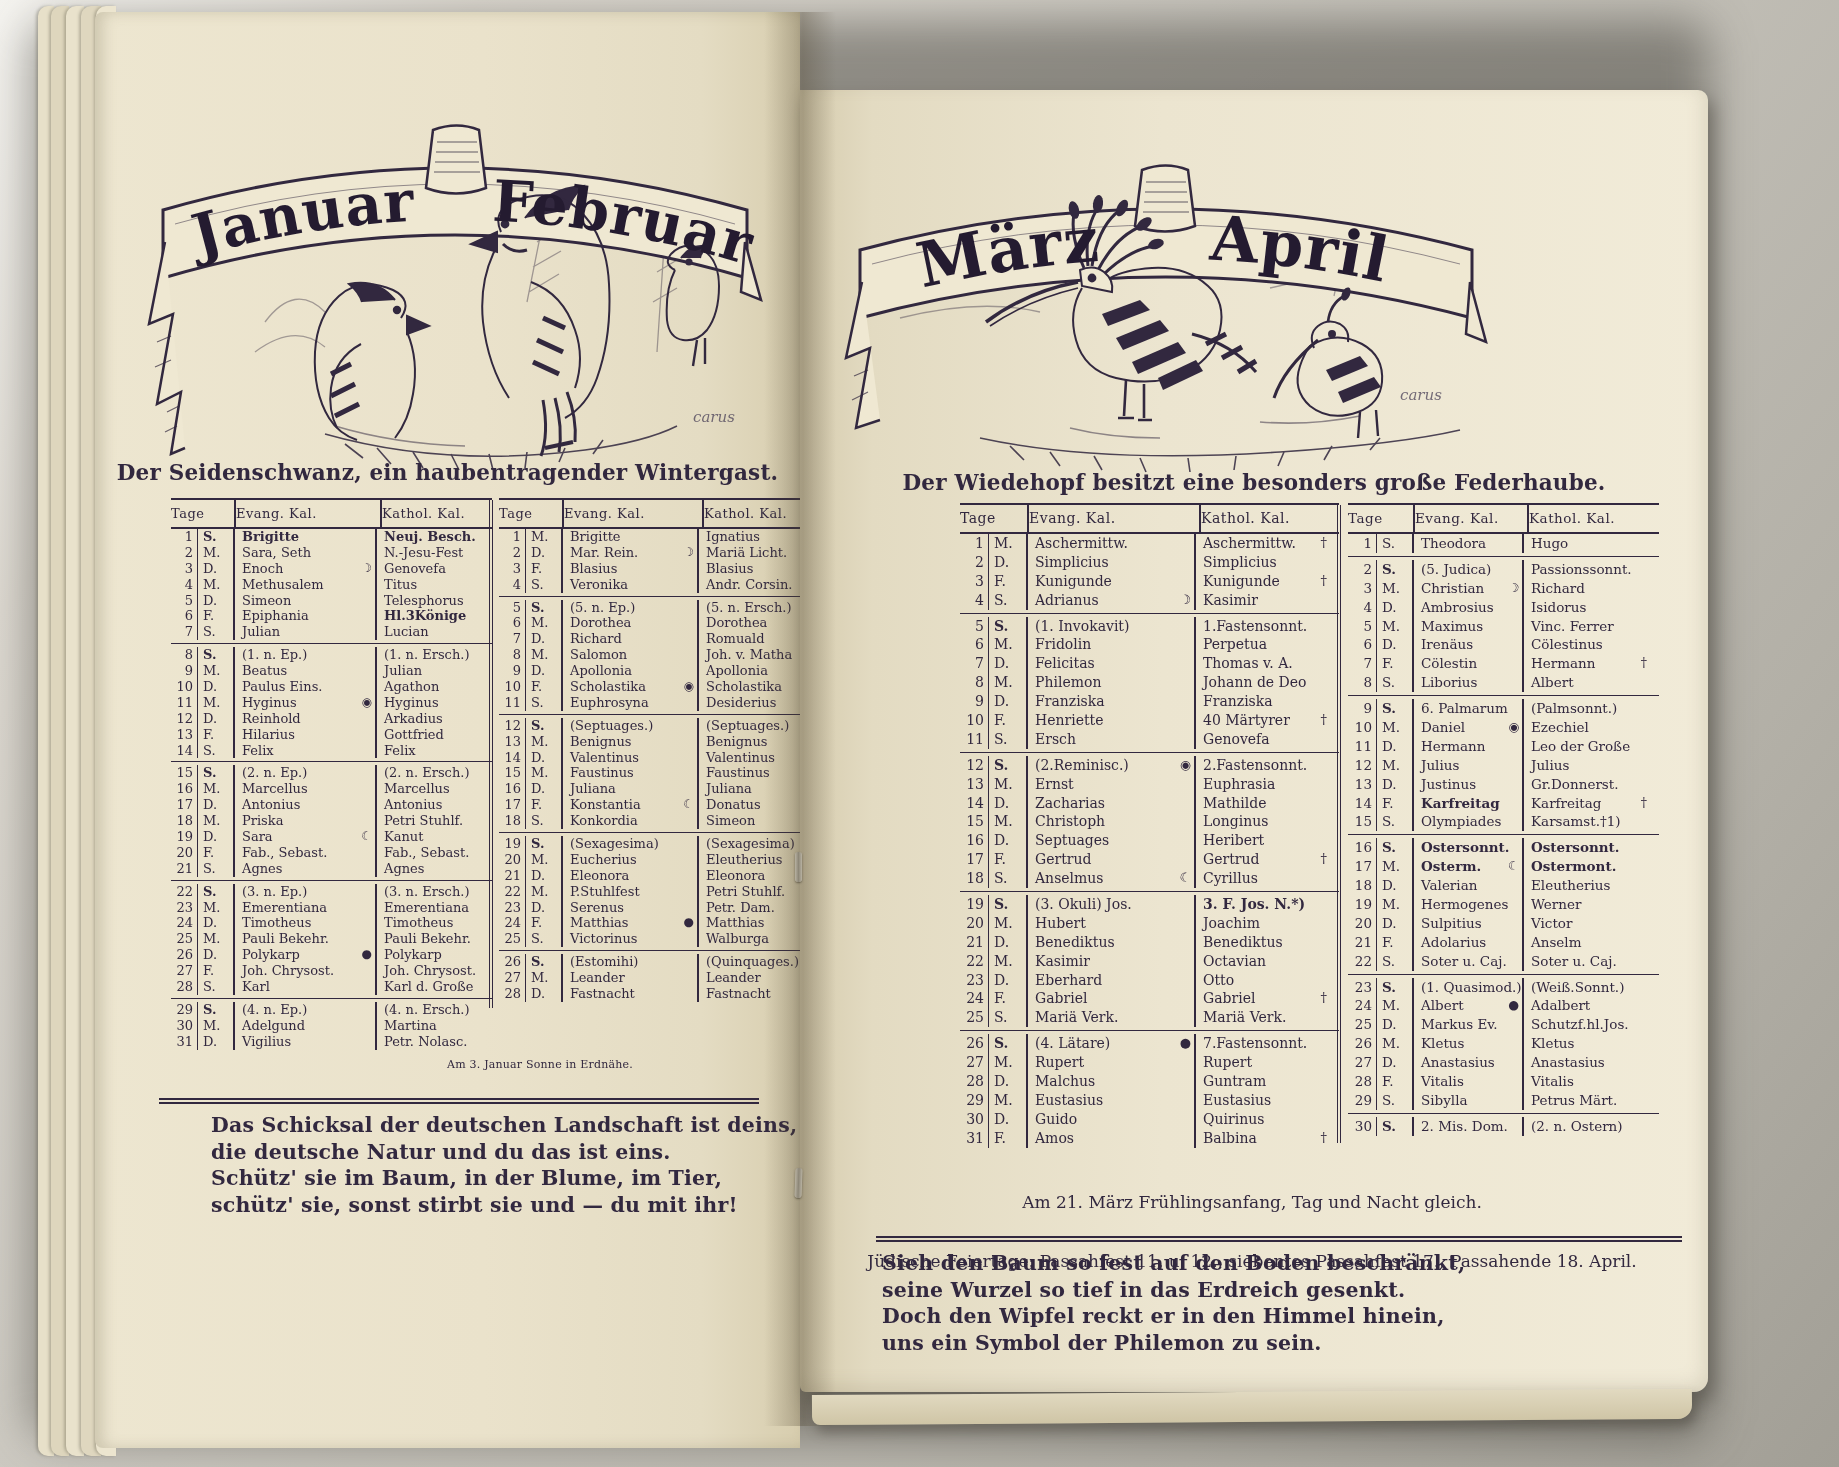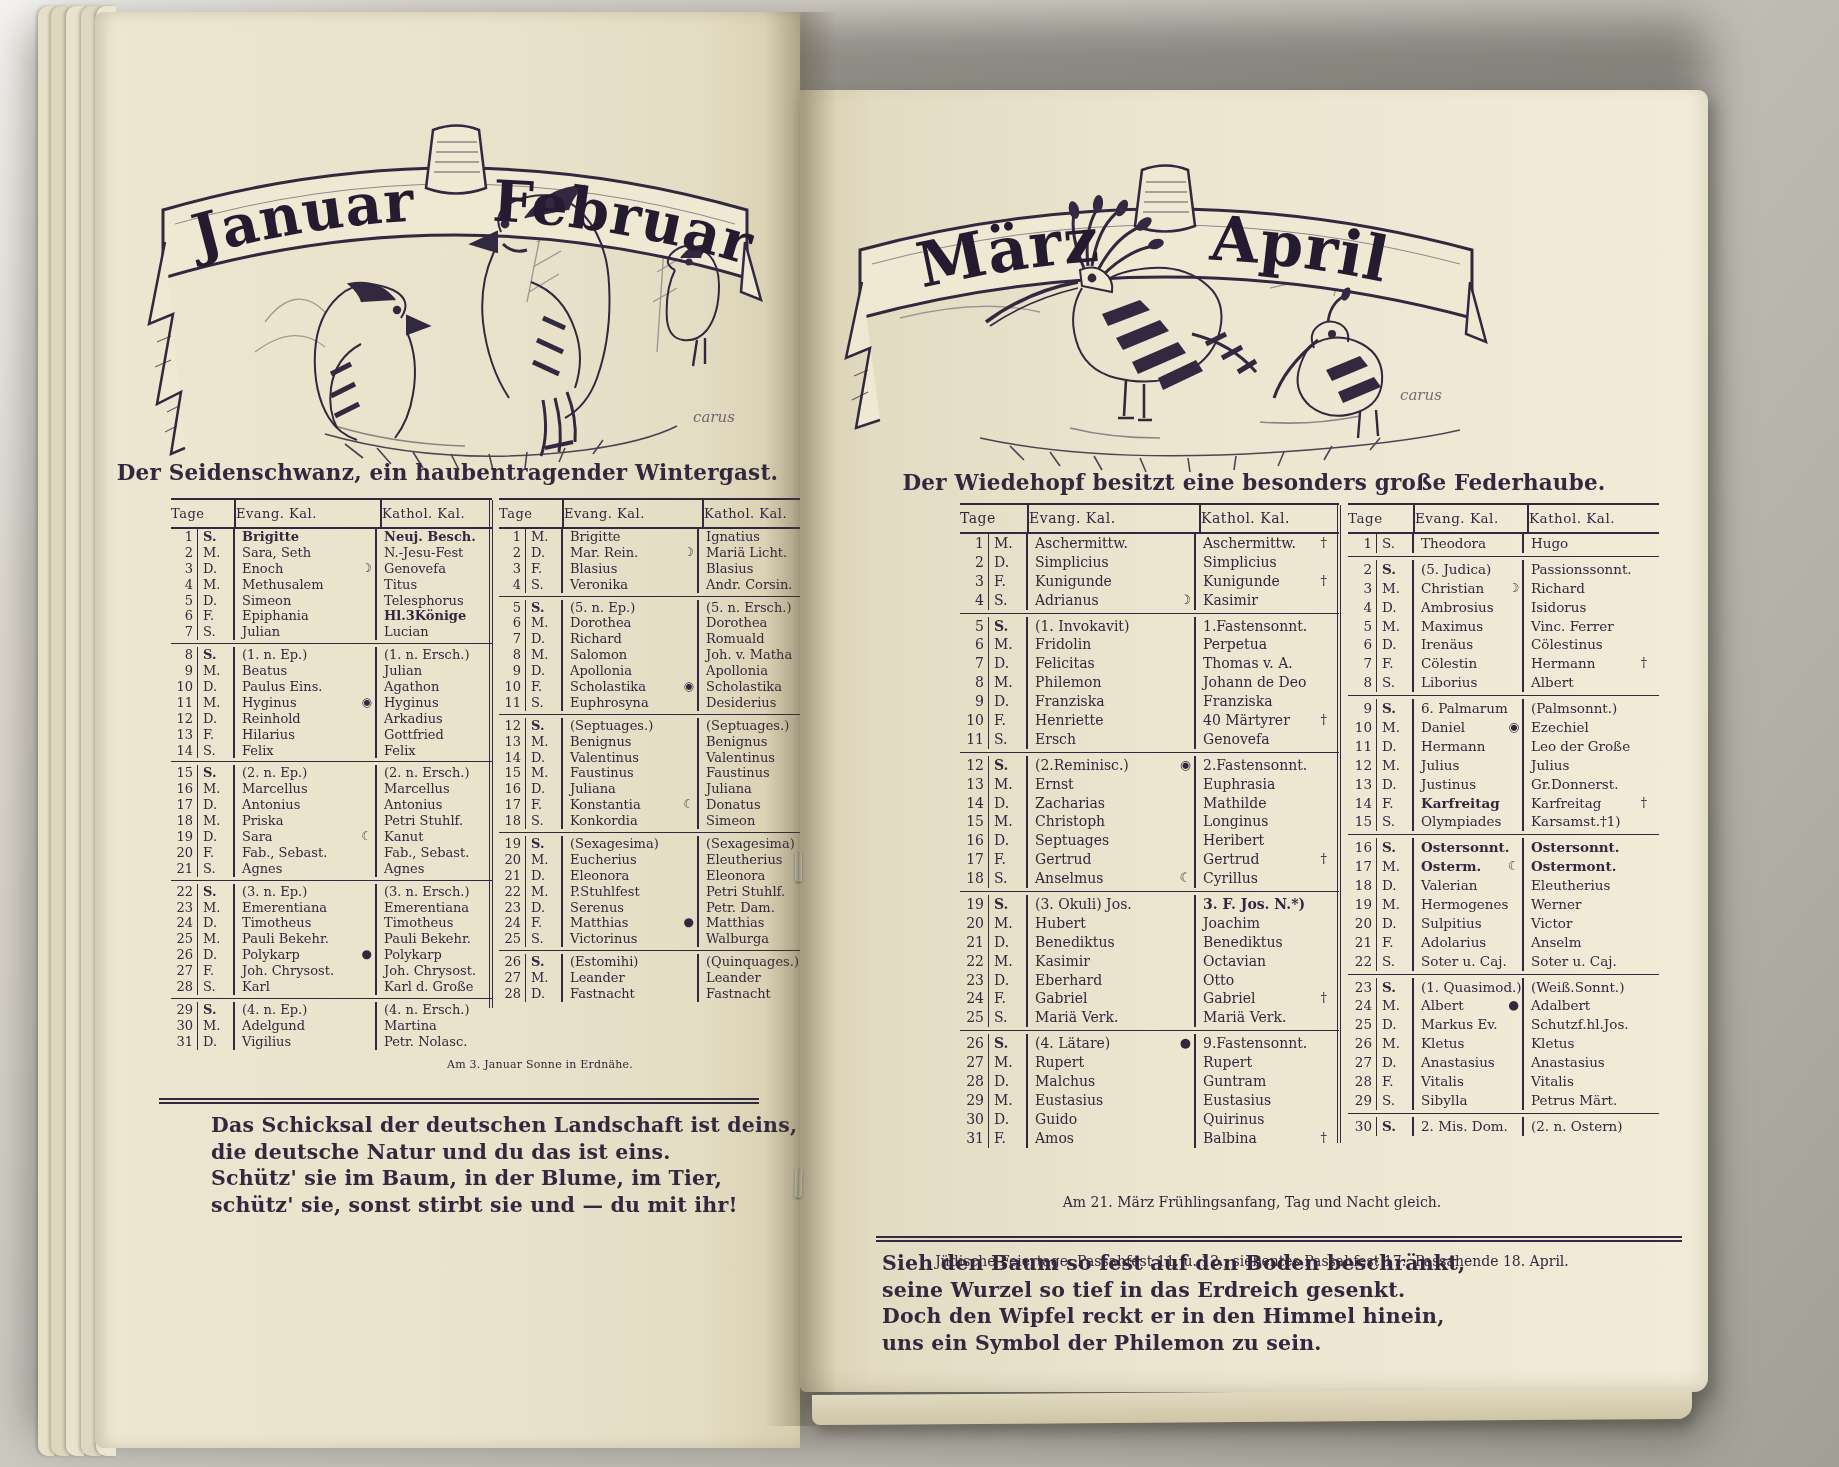--- a/index.html
+++ b/index.html
@@ -77,21 +77,21 @@
   .sym.cross{font-family:"DejaVu Serif",serif;}
 
   .table-divider{position:absolute;width:0;border-left:1.6px solid #32283f;border-right:1.6px solid #32283f;padding-left:2px;}
   .page-left .table-divider{left:394px;top:488px;height:508px;}
   .page-right .table-divider{left:537px;top:415px;height:638px;}
 
   .footnote{position:absolute;font-size:11px;letter-spacing:.2px;}
   .page-left .footnote{left:270px;top:1046px;width:350px;text-align:center;}
 
   .notes{position:absolute;left:40px;top:1064px;width:824px;text-align:center;
-    font-size:14px;line-height:19.5px;white-space:pre-wrap;}
+    font-size:17px;line-height:19.5px;white-space:pre-wrap;}
 
   .double-rule{height:2px;border-top:2px solid #32283f;border-bottom:2px solid #32283f;position:absolute;}
   .page-left .double-rule{left:64px;top:1086px;width:600px;}
   .page-right .double-rule{left:76px;top:1146px;width:806px;}
 
   .poem{position:absolute;font-size:20.5px;font-weight:700;line-height:26.5px;letter-spacing:.2px;}
   .page-left .poem{left:116px;top:1100px;}
   .page-right .poem{left:82px;top:1160px;}
 
   .banner-word{font-family:"DejaVu Serif",serif;font-weight:bold;fill:#241b30;}
@@ -808,21 +808,21 @@
       <div class="cal-row">
         <span class="c-d">25</span>
         <span class="c-wd">S.</span>
         <span class="c-ev">Mariä Verk.</span>
         <span class="c-ka">Mariä Verk.</span>
       </div>
       <div class="cal-row sunday week-start">
         <span class="c-d">26</span>
         <span class="c-wd">S.</span>
         <span class="c-ev">(4. Lätare)<span class="sym">●</span></span>
-        <span class="c-ka">9.Fastensonnt.</span>
+        <span class="c-ka">7.Fastensonnt.</span>
       </div>
       <div class="cal-row">
         <span class="c-d">27</span>
         <span class="c-wd">M.</span>
         <span class="c-ev">Rupert</span>
         <span class="c-ka">Rupert</span>
       </div>
       <div class="cal-row">
         <span class="c-d">28</span>
         <span class="c-wd">D.</span>

